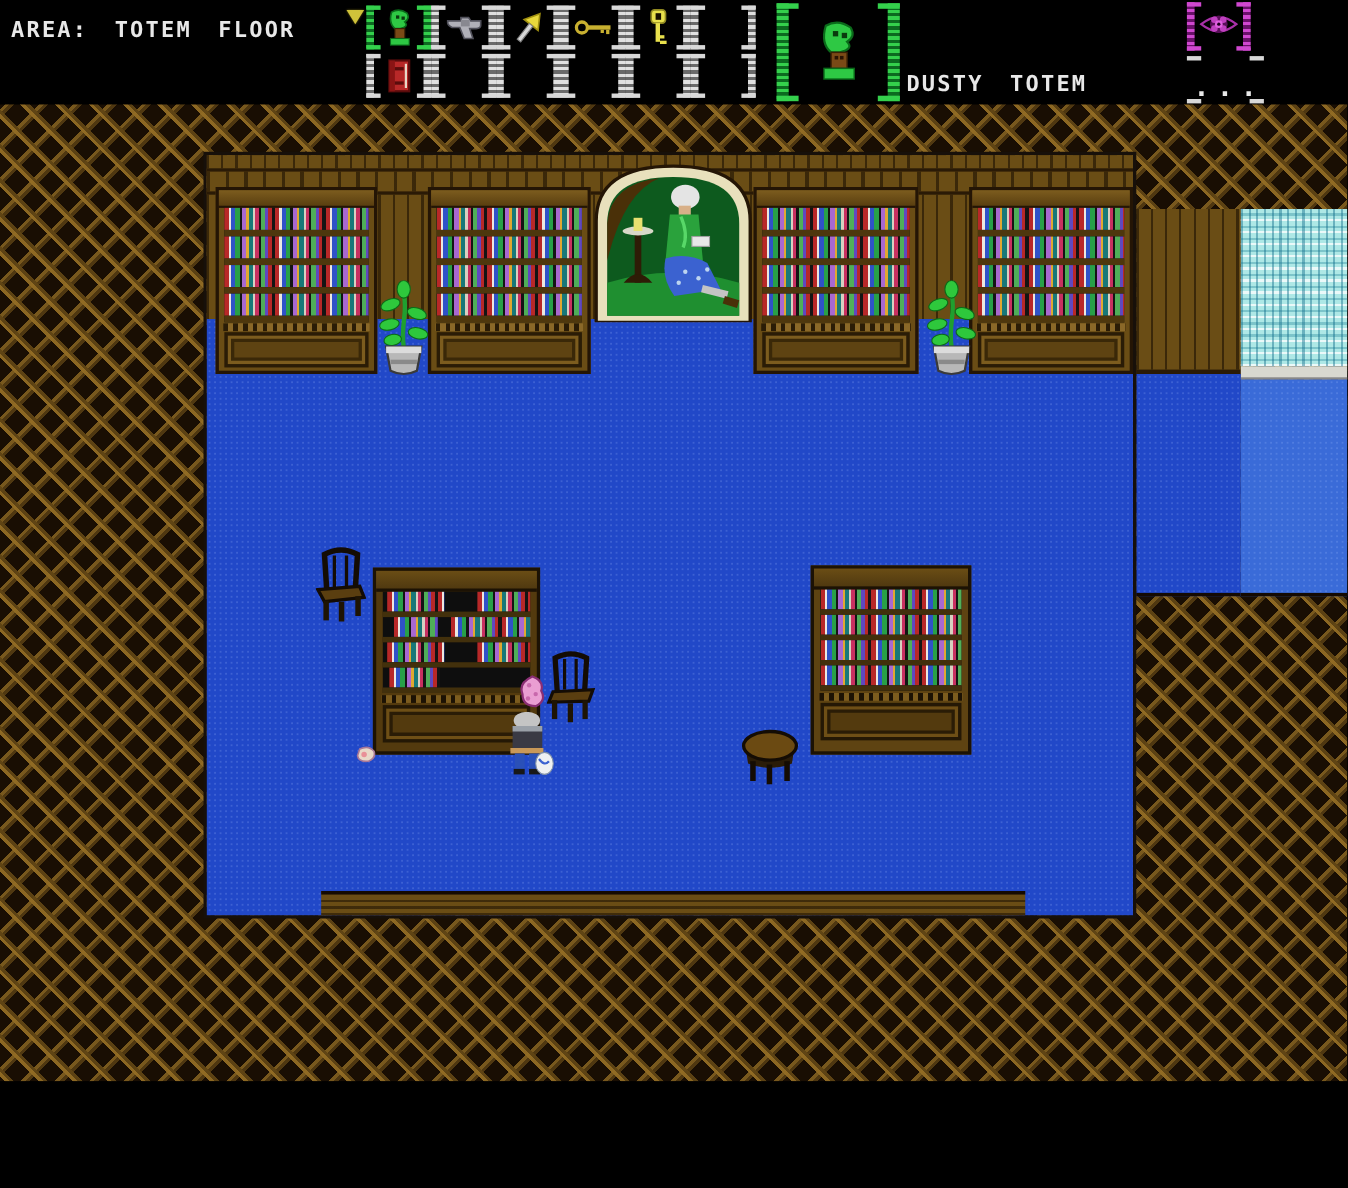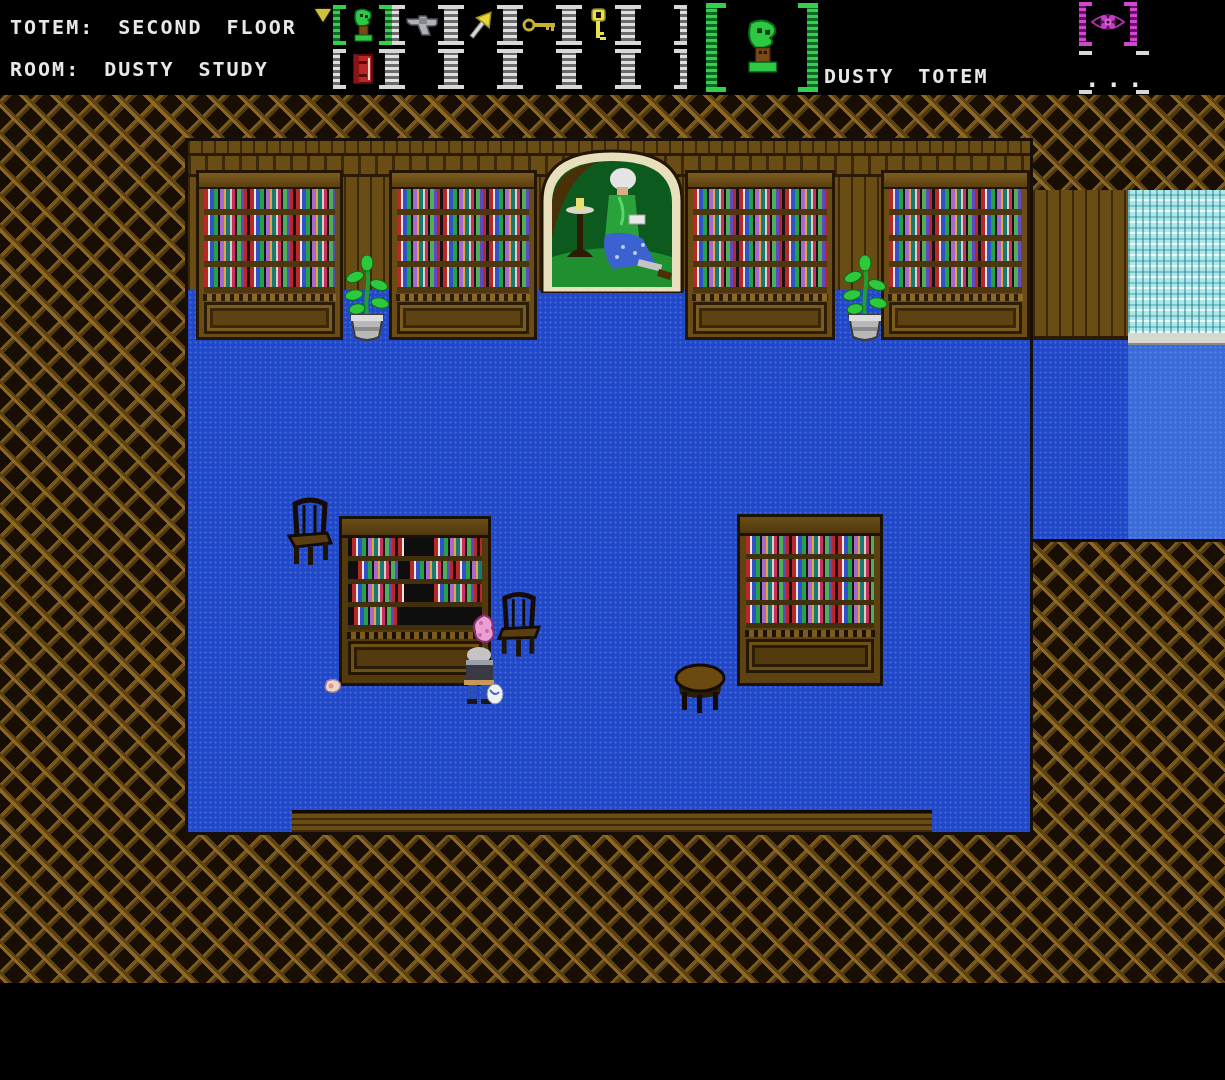--- a/index.html
+++ b/index.html
@@ -101,22 +101,21 @@
   #annexfloor-light{position:absolute;left:1128px;top:250px;width:97px;height:197px;
         border-bottom:3px solid #140a02;box-sizing:border-box;}
   .obj{position:absolute;}
 </style>
 </head>
 <body>
 
 <div id="screen">
 
   <div id="hud">
-    <div class="hudtext" style="left:10px;top:15px">TOTEM: SECOND FLOOR</div>
-    <div class="hudtext" style="left:10px;top:57px">ROOM: DUSTY STUDY</div>
+    <div class="hudtext" style="left:10px;top:15px">AREA: TOTEM FLOOR</div>
 
     <div id="cursor-tri"></div>
 
     <div class="invrow" style="left:333px;top:5px">
       <div class="slot">
         <span class="bk l g"></span>
         <span class="cell">
           <svg width="26" height="36" viewBox="0 0 26 36">
             <path d="M6,4 Q13,0 20,5 Q23,10 18,13 Q22,17 14,19 L9,19 Q3,14 6,4 Z" fill="#2ec844" stroke="#0a6a1a" stroke-width="1.5"></path>
             <rect x="10" y="7" width="3" height="3" fill="#0a3a0e"></rect>

